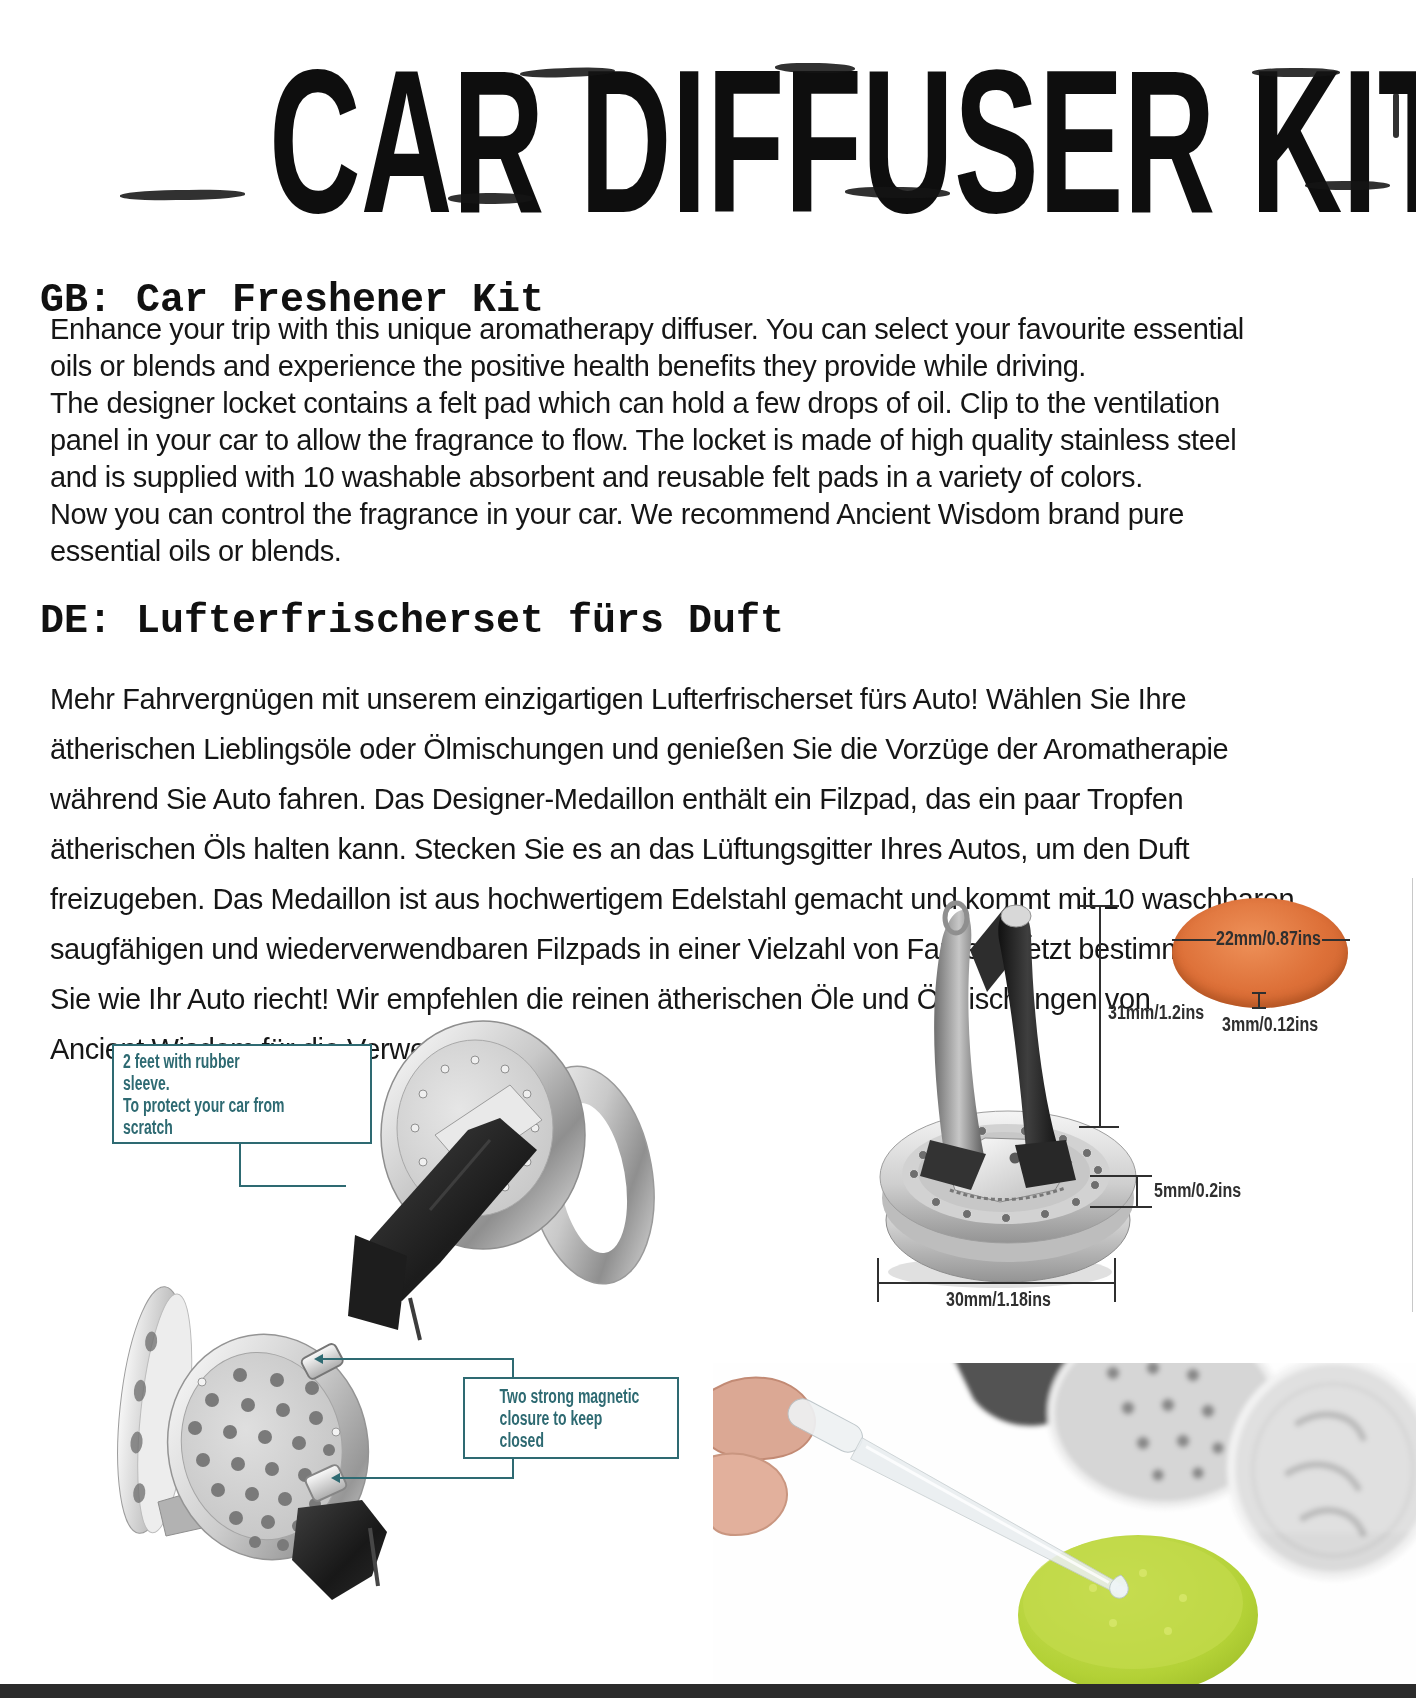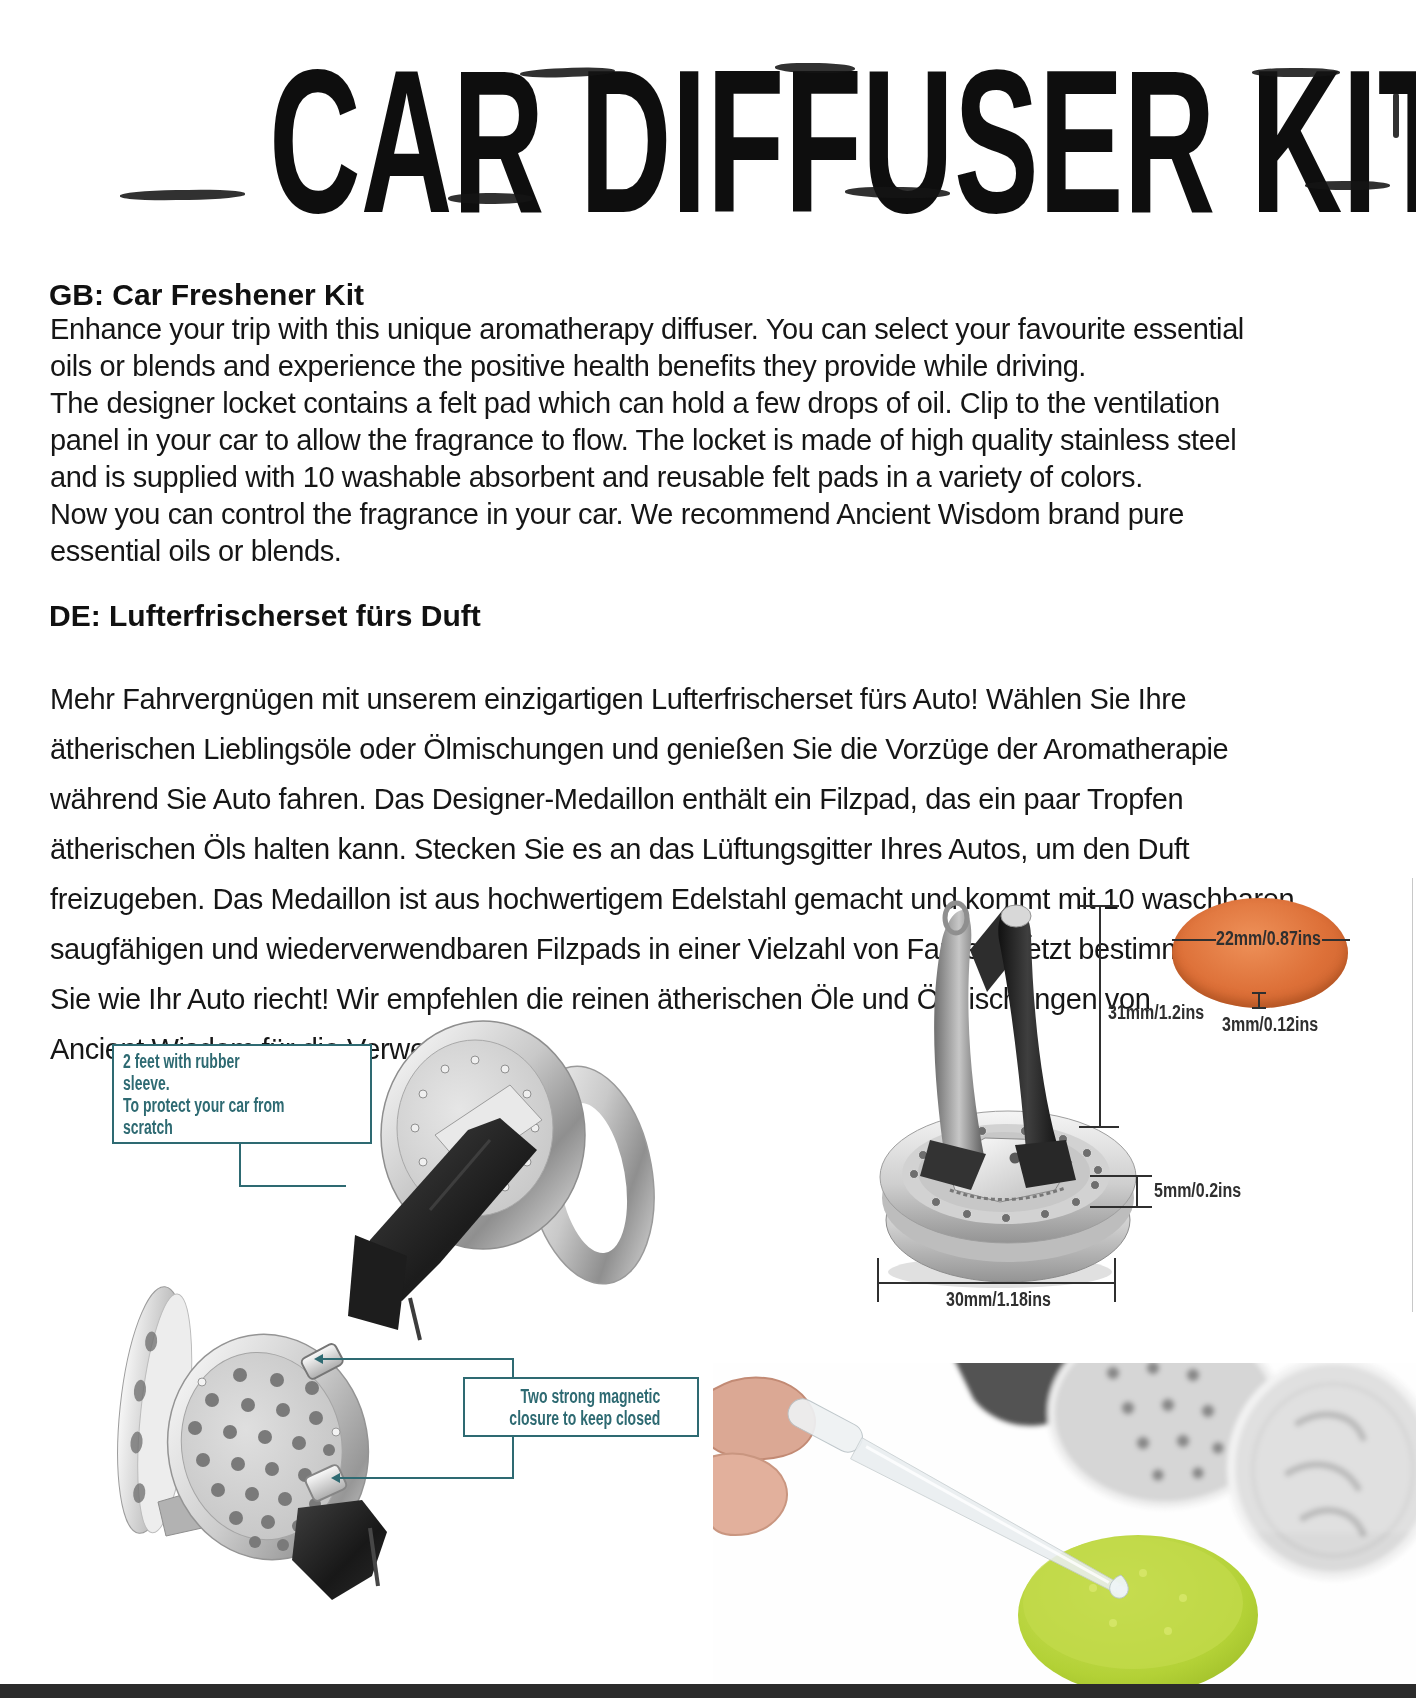--- a/index.html
+++ b/index.html
@@ -6,32 +6,32 @@
   .page{position:relative;width:1416px;height:1698px;background:#fff;overflow:hidden;
         font-family:"Liberation Sans","DejaVu Sans",sans-serif;color:#1a1a1a;}
 
   
   .title{position:absolute;top:38px;left:0;width:100%;margin:0;text-align:center;
          font-size:205px;line-height:205px;font-weight:bold;color:#0e0e0e;
          letter-spacing:0px;transform:scale(0.62,1);transform-origin:center top;white-space:nowrap;}
   .smudge{position:absolute;background:#141414;border-radius:45%;opacity:.88;}
 
   
-  .heading{position:absolute;left:49px;margin:0;font-size:30px;font-weight:bold;color:#111;}
+  .heading{position:absolute;left:40px;margin:0;font-size:40px;font-weight:bold;color:#111;font-family:Liberation Mono, monospace;}
   .bodytext{position:absolute;left:50px;margin:0;width:1345px;font-size:29px;color:#161616;
             letter-spacing:-0.4px;white-space:pre-line;}
   .gb-body{top:311px;line-height:37px;}
   .de-body{top:634px;line-height:50px;margin-top:40px;}
 
   
   .callout{position:absolute;border:2px solid var(--callout-teal);background:#fff;
            color:var(--callout-teal);font-weight:bold;font-size:20px;line-height:22px;z-index:6;}
   .callout .condense{display:inline-block;white-space:pre-line;transform:scaleX(.70);transform-origin:left center;}
   .co1{left:112px;top:1044px;width:260px;padding:4px 9px;box-sizing:border-box;}
-  .co2{left:463px;top:1377px;width:236px;padding:6px 4px;box-sizing:border-box;text-align:right;}
+  .co2{left:463px;top:1377px;width:216px;padding:6px 4px;box-sizing:border-box;text-align:left;}
   .co2 .condense{transform-origin:center center;}
   .tealline{position:absolute;background:var(--callout-teal);z-index:5;}
   .arrow-left{position:absolute;width:0;height:0;border-top:5px solid transparent;
               border-bottom:5px solid transparent;border-right:9px solid var(--callout-teal);z-index:5;}
 
   
   .dimline{position:absolute;background:var(--dimension-line);z-index:4;}
   .dim-label{position:absolute;font-size:20px;font-weight:bold;color:var(--dimension-line);
              white-space:nowrap;transform:scaleX(.8);transform-origin:left top;z-index:4;}
 

